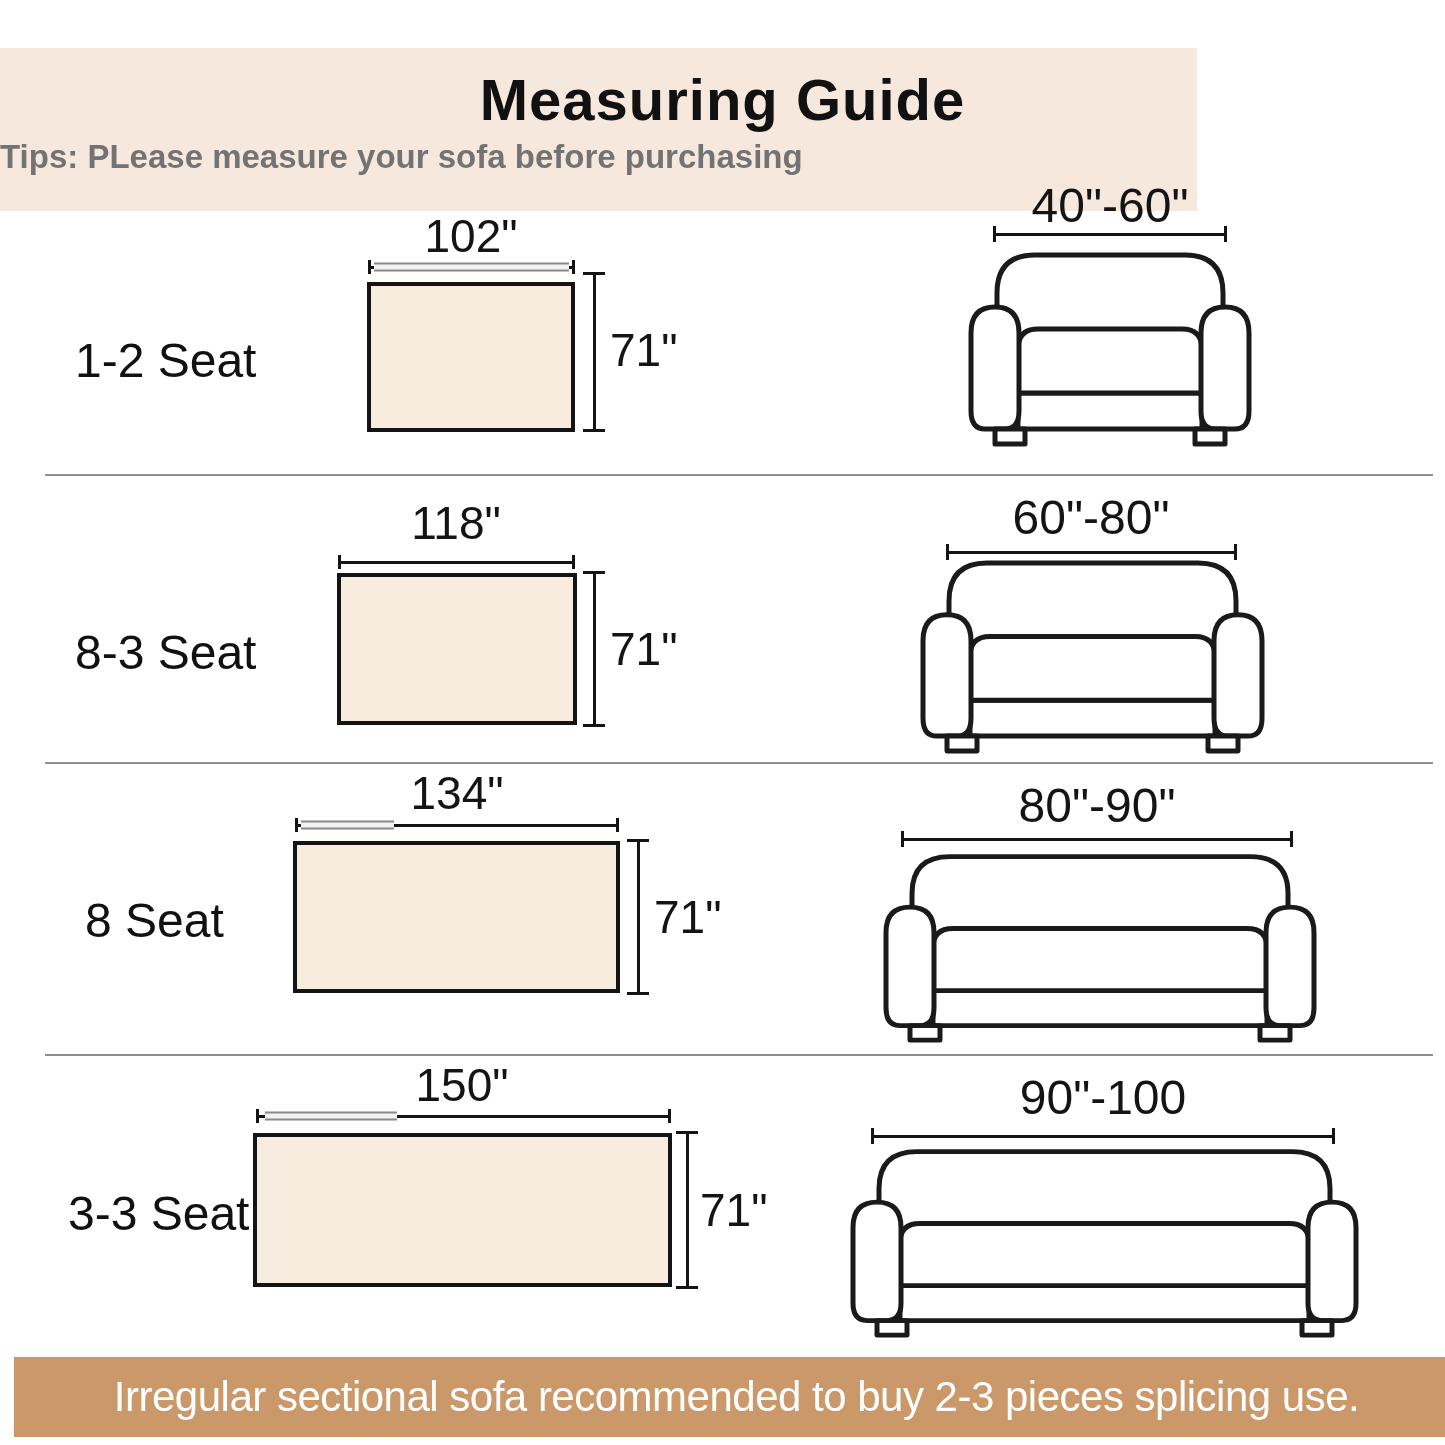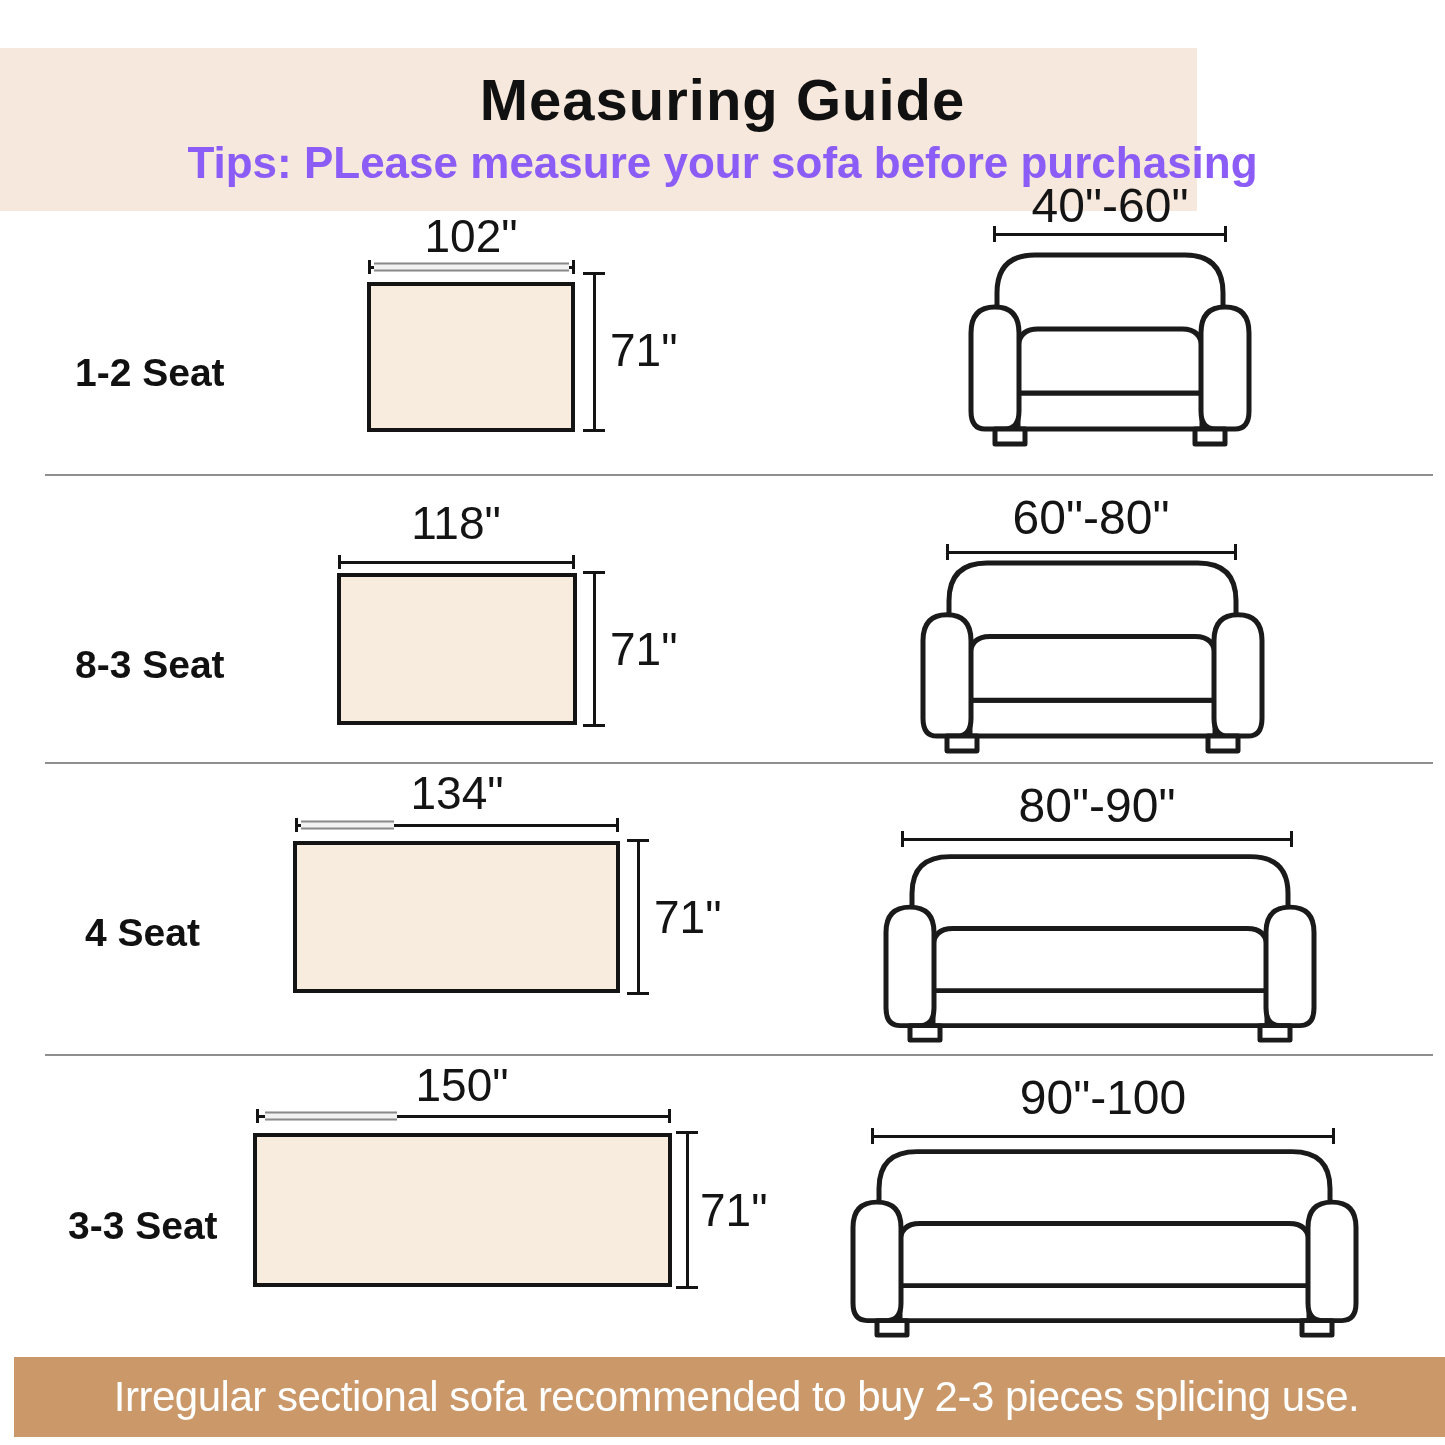--- a/index.html
+++ b/index.html
@@ -4,24 +4,24 @@
 <style>
   html,body{margin:0;padding:0;background:#ffffff;}
   .canvas{
     position:relative;width:1445px;height:1445px;overflow:hidden;
     font-family:"Liberation Sans", sans-serif;background:#ffffff;color:#141414;
   }
   
   .header{position:absolute;left:0;top:0;width:1197px;height:163px;background:#f6e8dc;margin-top:48px;}
   .title{position:absolute;left:0;top:18px;width:1445px;text-align:center;
     font-size:58px;font-weight:700;letter-spacing:1px;color:#111111;}
-  .subtitle{position:absolute;left:0;top:90px;width:1445px;text-align:center;
-    font-size:44px;font-weight:700;color:#8b5cf6;}
+  .subtitle{position:absolute;left:0;top:90px;width:1445px;
+    font-size:33px;font-weight:700;color:#737373;}
   
-  .row-label{position:absolute;font-size:39px;font-weight:700;color:#111111;line-height:1;margin-top:16px;}
+  .row-label{position:absolute;font-size:48px;font-weight:400;color:#111111;line-height:1;}
   .swatch{position:absolute;background:#f8ecdf;border:4px solid #141414;box-sizing:border-box;}
   .dim-text{position:absolute;font-size:46px;color:#141414;line-height:1;white-space:nowrap;}
   .centered{transform:translateX(-50%);}
   .range-text{position:absolute;font-size:48px;color:#141414;line-height:1;white-space:nowrap;transform:translateX(-50%);}
   
   .hdim{position:absolute;height:14px;border-left:3px solid #141414;border-right:3px solid #141414;box-sizing:border-box;}
   .hdim::after{content:"";position:absolute;left:0;right:0;top:50%;margin-top:-1.5px;height:3px;background:#141414;}
   .hdim.tall{height:16px;}
   
   .tape{position:absolute;top:50%;transform:translateY(-50%);height:9px;background:#f2f2f2;
@@ -82,21 +82,21 @@
     <path d="M 50 150 L 295 150 L 295 186 L 50 186 Z"></path>
     <path d="M 50 150 L 50 106 Q 50 86 70 86 L 275 86 Q 295 86 295 106 L 295 150 Z"></path>
     <path d="M 3 168 L 3 90 Q 3 64 27 64 Q 51 64 51 90 L 51 168 Q 51 186 37 186 L 17 186 Q 3 186 3 168 Z"></path>
     <path d="M 342 168 L 342 90 Q 342 64 318 64 Q 294 64 294 90 L 294 168 Q 294 186 308 186 L 328 186 Q 342 186 342 168 Z"></path>
     <rect x="27" y="186" width="30" height="15"></rect>
     <rect x="288" y="186" width="30" height="15"></rect>
   </svg>
 
   <div class="separator" style="top:762px;"></div>
 
-  <div class="row-label" style="left:85px;top:897px;">4 Seat</div>
+  <div class="row-label" style="left:85px;top:897px;">8 Seat</div>
   <div class="dim-text centered" style="left:457px;top:770px;">134"</div>
   <div class="hdim" style="left:295px;top:818px;width:324px;">
     <div class="tape" style="left:3px;width:93px;"></div>
   </div>
   <div class="swatch" style="left:293px;top:841px;width:327px;height:152px;"></div>
   <div class="vdim" style="left:627px;top:839px;height:156px;"></div>
   <div class="dim-text" style="left:654px;top:894px;">71"</div>
   <div class="range-text" style="left:1097px;top:782px;">80"-90"</div>
   <div class="hdim tall" style="left:901px;top:831px;width:392px;"></div>
   <svg class="sofa" style="left:883px;top:845px;" width="434" height="200" viewBox="0 0 434 206" preserveAspectRatio="none">

